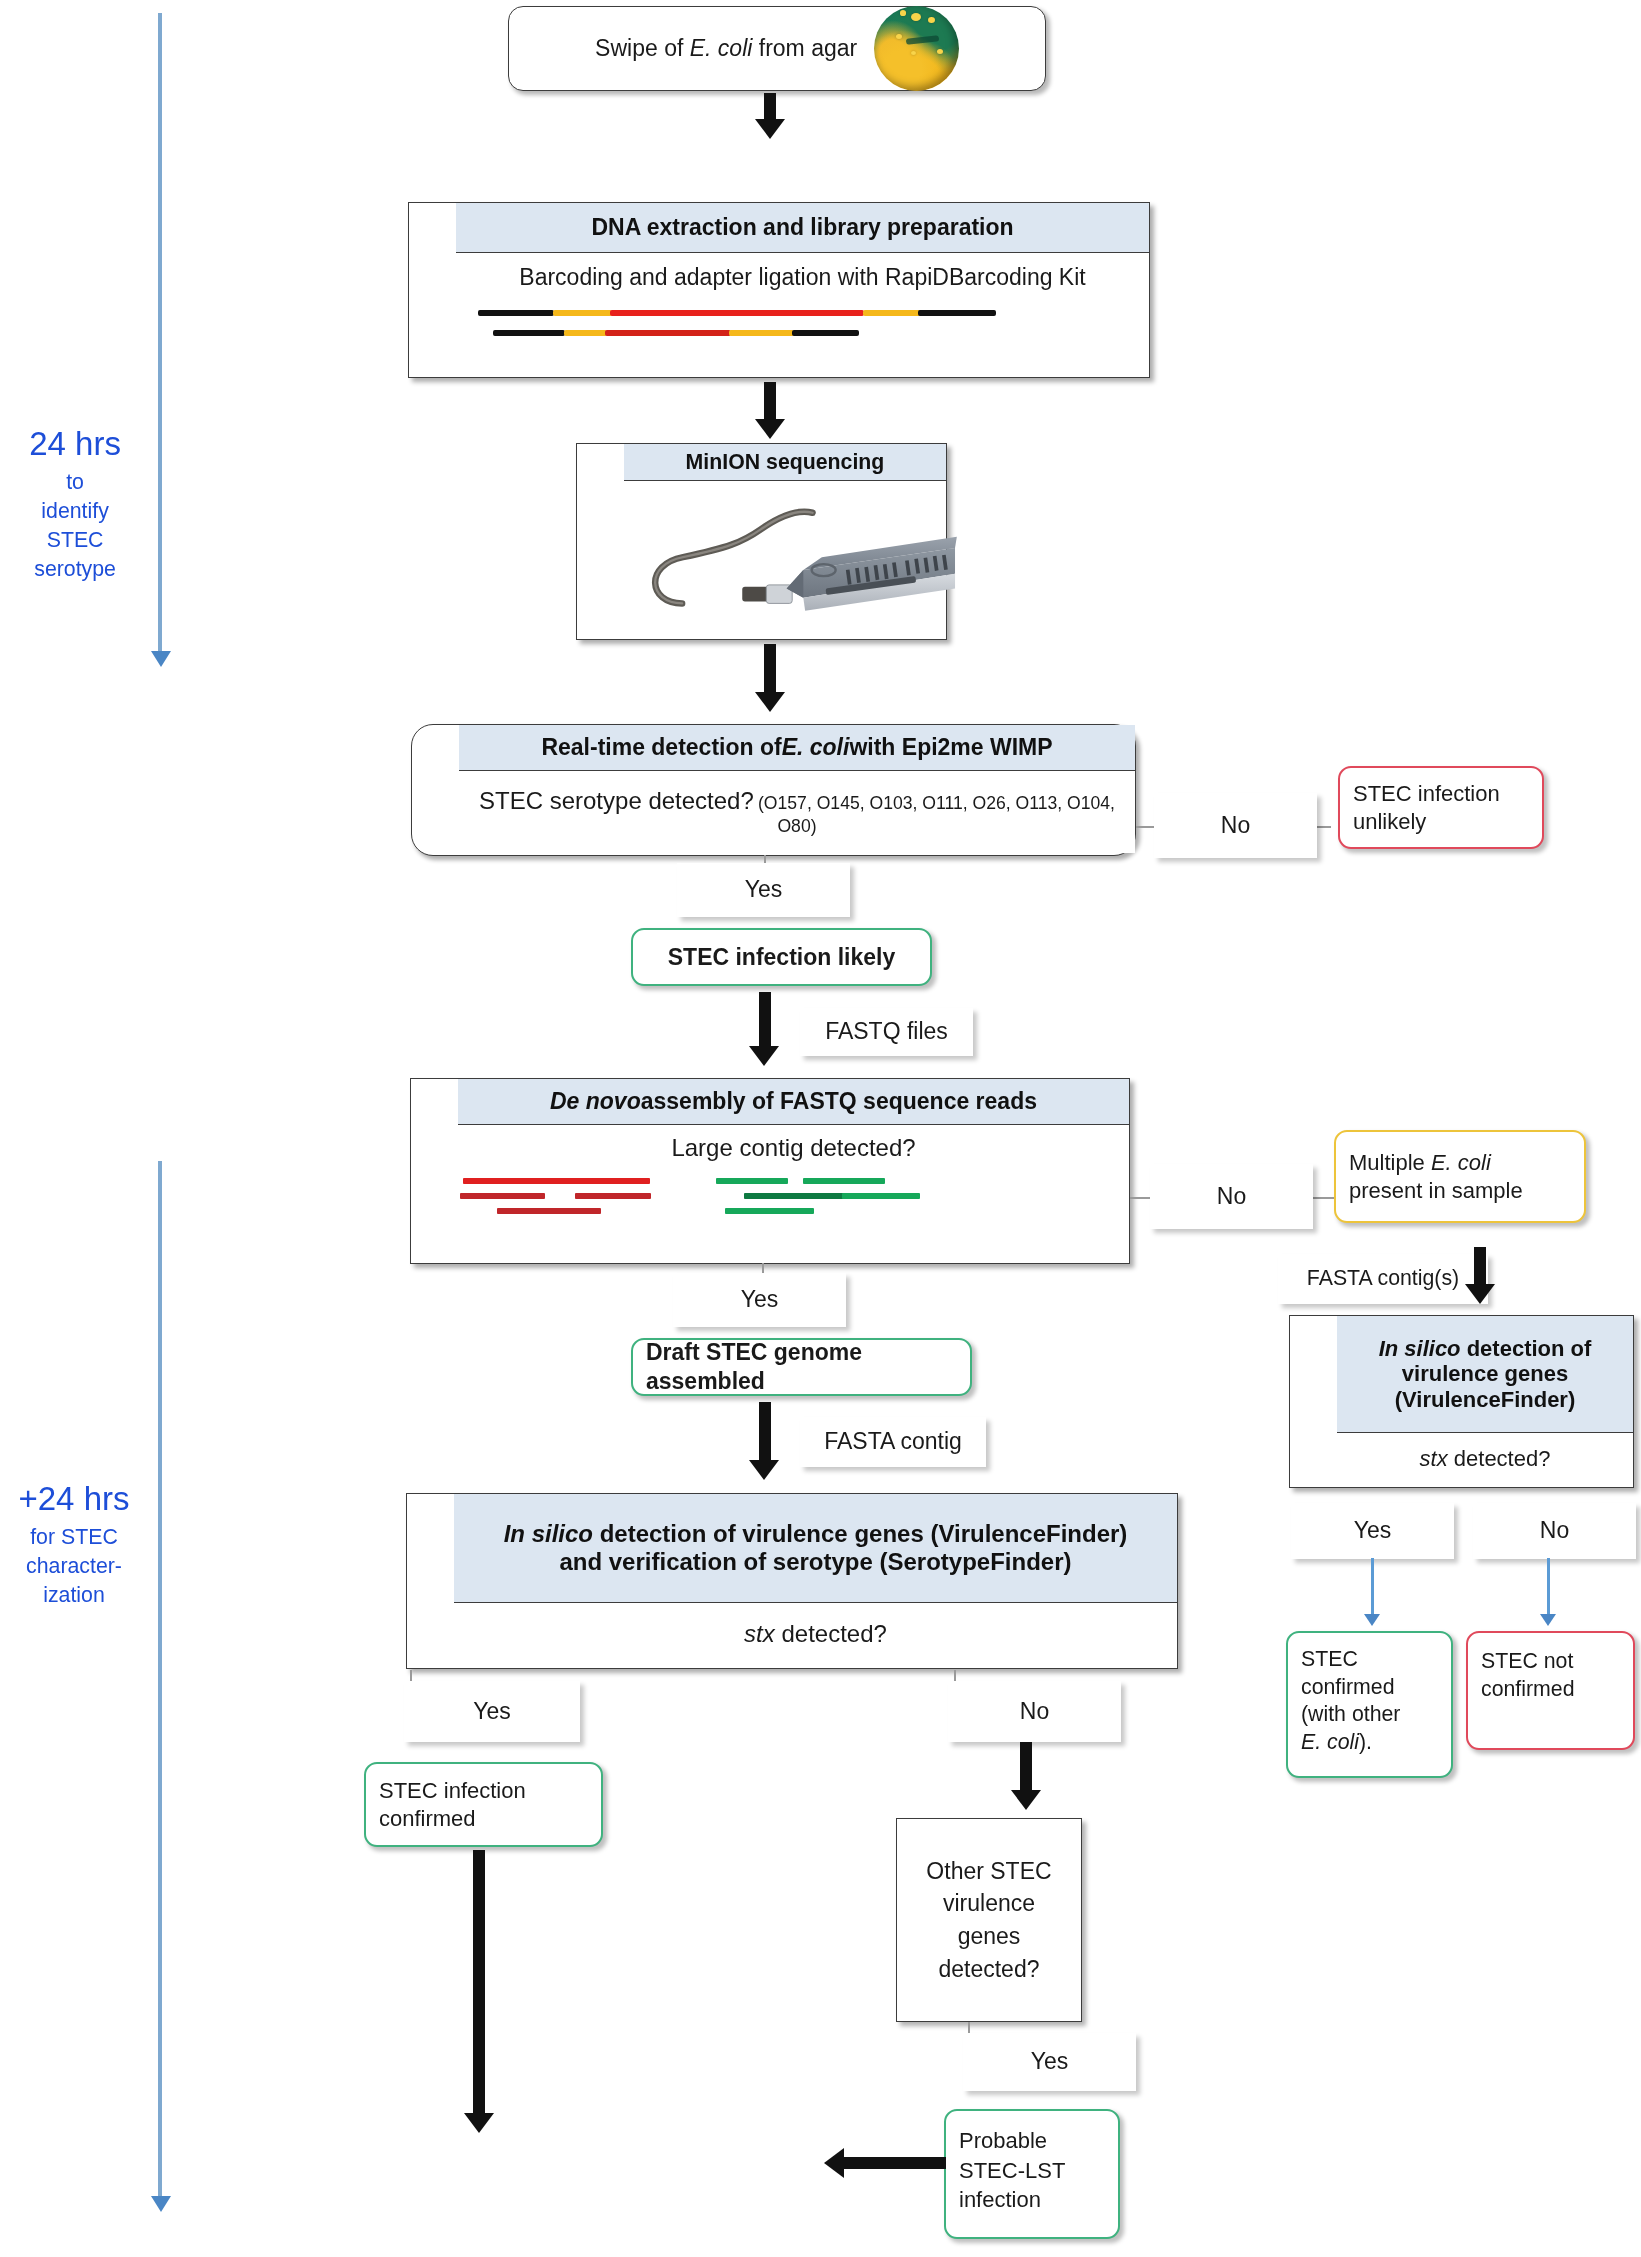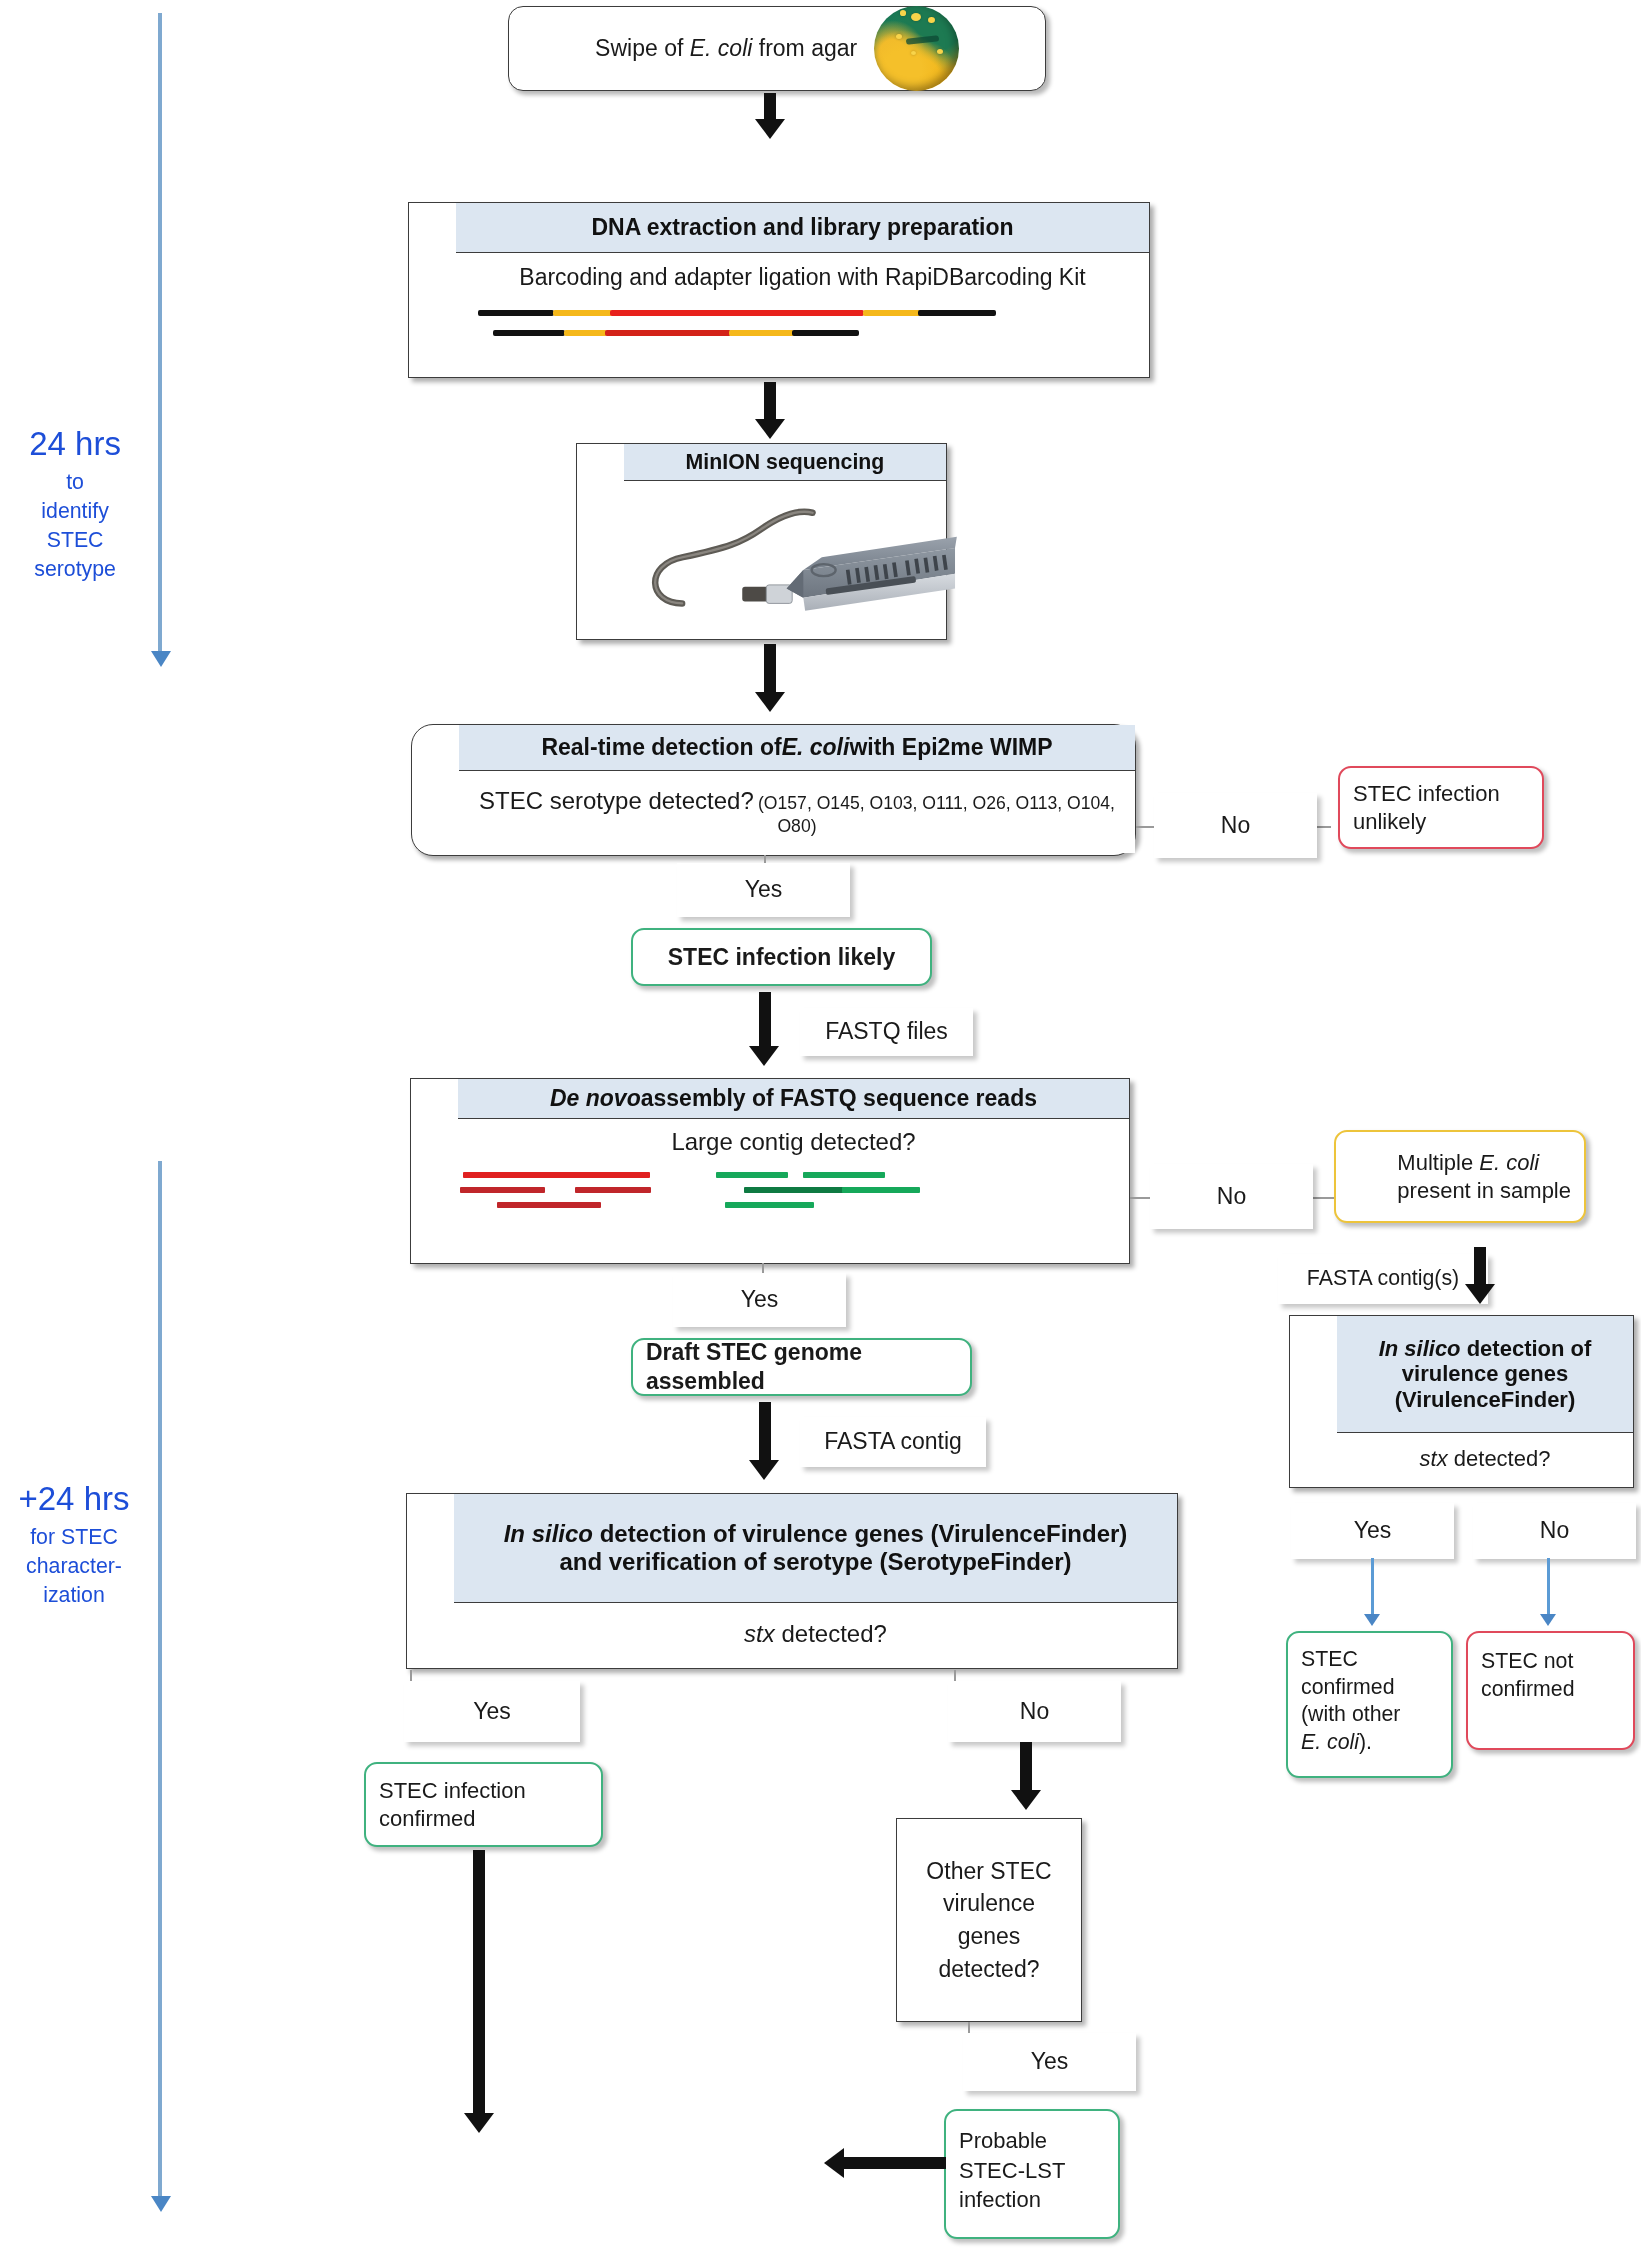--- a/index.html
+++ b/index.html
@@ -49,21 +49,21 @@
     position:absolute;
     border-radius:13px;
     background:#fff;
     border:2.8px solid #4fb477;
     box-shadow:3.7px 3.7px 4.6px rgba(0,0,0,.25);
     display:flex; align-items:center;
     padding:9.3px 13px;
     line-height:1.25;
   }
   .round.red   { border-color:#e0495b; }
-  .round.amber { border-color:#edc43b;justify-content:flex-end; }
+  .round.amber { border-color:#edc43b; }
   .round.green { border-color:#3fb27f; }
   .round.bold  { font-weight:bold; justify-content:center; }
 
   
   .plate {
     position:absolute;
     background:#ffffff;
     box-shadow:3.7px 3.7px 4.6px rgba(0,0,0,.22);
     display:flex; align-items:center; justify-content:center;
     color:#1a1a1a;
@@ -289,21 +289,21 @@
 
   <div class="round green bold" style="left:631px; top:928px; width:301px; height:58px; font-size:23px;">
     <span>STEC infection  likely</span>
   </div>
 
   <div class="vline" style="left:759px; top:992px; width:12px; height:58px;"></div>
   <div class="vhead" style="left:749px; top:1046px;"></div>
   <div class="plate" style="left:800px; top:1008px; width:173px; height:48px; font-size:23px;">FASTQ files</div>
 
   <div class="boxgroup" style="left:410px; top:1078px; width:720px; height:186px;">
-    <div class="hdr" style="height:40px; font-size:23px;">
+    <div class="hdr" style="height:46px; font-size:23px;">
       <span class="i">De novo</span>
         <span> assembly of FASTQ sequence reads</span>
     </div>
     <div class="body" style="height:135px; justify-content:flex-start;">
       <div style="font-size:24px; margin-top:5.6px;">Large contig detected?</div>
       <div style="position:relative; width:668px; height:58px; margin-top:5.6px;">
 
         <div class="contig" style="left:3.7px;   top:9.3px; width:173px; background:#e02020;"></div>
         <div class="contig" style="left:132px; top:9.3px; width:58px;  background:#e02020;"></div>
         <div class="contig" style="left:0px;   top:24px; width:85px;  background:#c0262a;"></div>

